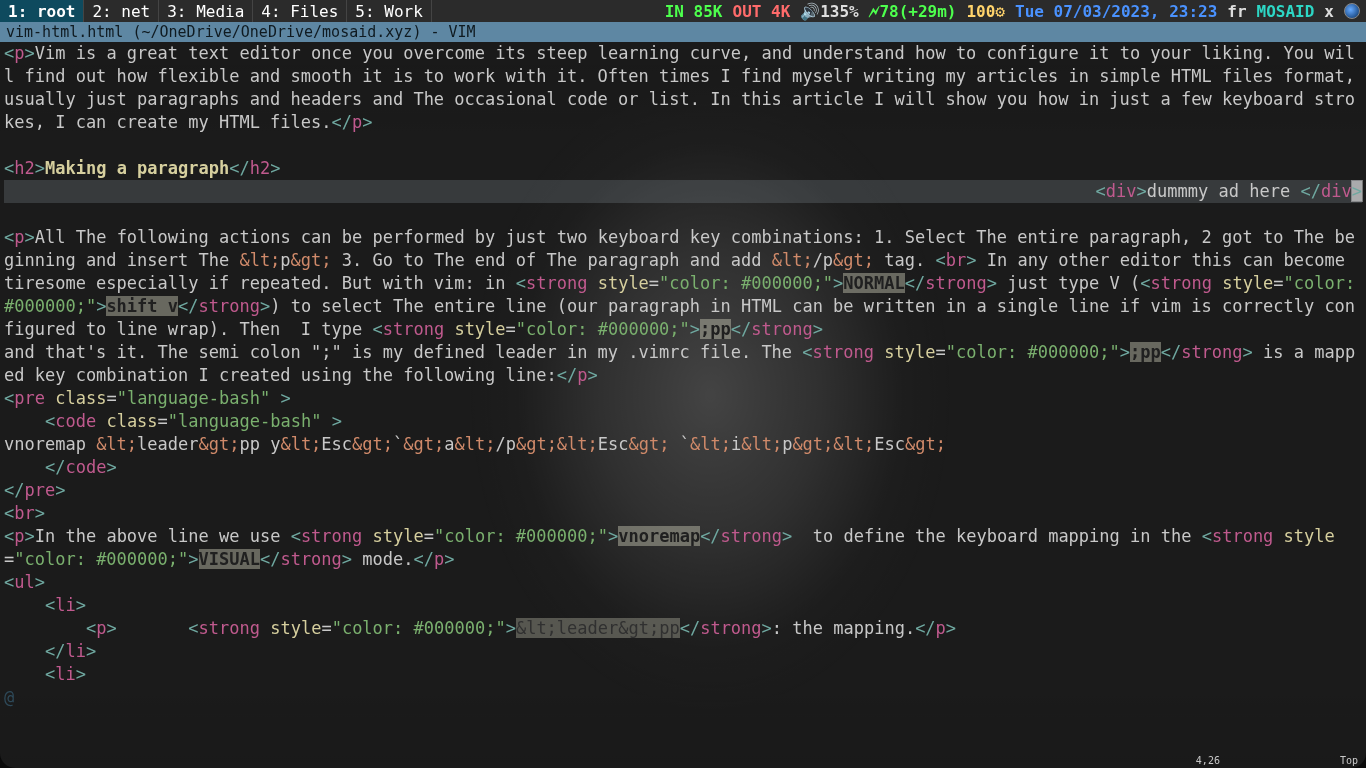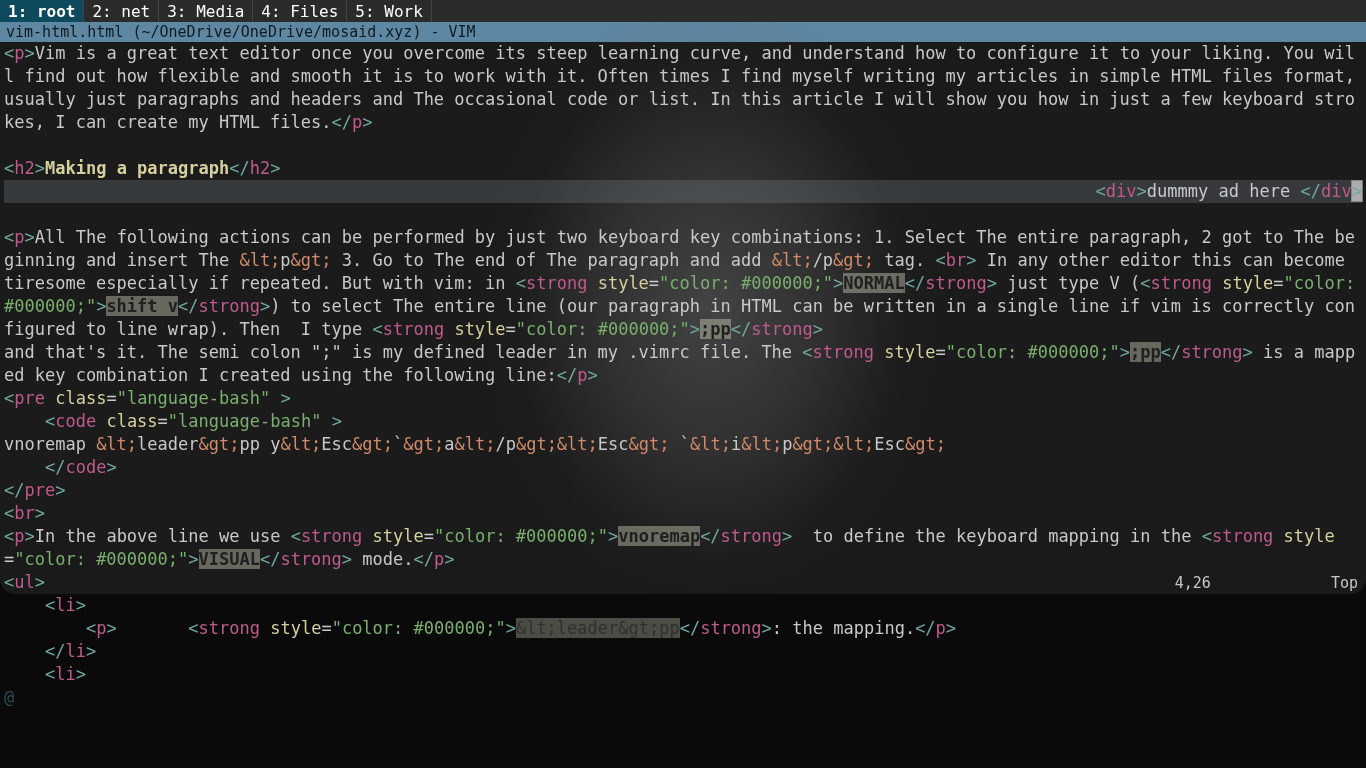--- a/index.html
+++ b/index.html
@@ -38,21 +38,21 @@
     width: 16px; height: 16px; border-radius: 50%;
     background: radial-gradient(circle at 40% 40%, #66aaff 0%, #2b5fa0 60%, #163457 100%);
     border: 1px solid #888;
     display: inline-block;
   }
   
   
   .vim {
     position: relative;
     width: 100%;
-    height: 572px;
+    height: 746px;
     background: #1a1a1a;
     border-radius: 15px;
   }
   .wallpaper {
     position: absolute;
     inset: 0;
     pointer-events: none;
     opacity: 0.35;
     background:
       radial-gradient(ellipse 320px 420px at 52% 50%, rgba(240,240,240,0.55) 0%, rgba(200,200,200,0.35) 35%, rgba(80,80,80,0.15) 60%, transparent 75%),
@@ -98,36 +98,48 @@
     outline: 1px solid rgba(255,255,255,0.4);
   }
   .eob { color: #2e4a5a; }
   
   .ruler {
     position: absolute;
     bottom: 2px;
     right: 8px;
     display: flex;
     gap: 120px;
-    font-size: 15px;
+    font-size: 10px;
     color: #c8c8c8;
     font-family: monospace;
   }
 </style>
 </head>
 <body>
 
 <div class="topbar">
   <div class="tabs">
     <div class="tab active">1: root</div>
     <div class="tab">2: net</div>
     <div class="tab">3: Media</div>
     <div class="tab">4: Files</div>
     <div class="tab">5: Work</div>
   </div>
+  <div class="status-right">
+    <span class="net-in">IN 85K</span>
+    <span class="net-out">OUT 4K</span>
+    <span class="volume">🔊135%</span>
+    <span class="battery">🗲78(+29m)</span>
+    <span class="cpu">100⚙</span>
+    <span class="clock">Tue 07/03/2023, 23:23</span>
+    <span class="layout">fr</span>
+    <span class="brand">MOSAID</span>
+    <span class="xicon">x</span>
+    <span class="circle-icon"></span>
+  </div>
 </div>
 
 <div class="vim">
   <div class="wallpaper"></div>
   <div class="titlebar">vim-html.html (~/OneDrive/OneDrive/mosaid.xyz) - VIM</div>
   <div class="buffer" id="buffer"><span class="line"><span class="t-punct">&lt;</span><span class="t-tag">p</span><span class="t-punct">&gt;</span><span class="t-text">Vim is a great text editor once you overcome its steep learning curve, and understand how to configure it to your liking. You will find out how flexible and smooth it is to work with it. Often times I find myself writing my articles in simple HTML files format, usually just paragraphs and headers and The occasional code or list. In this article I will show you how in just a few keyboard strokes, I can create my HTML files.</span><span class="t-punct">&lt;/</span><span class="t-tag">p</span><span class="t-punct">&gt;</span></span><span class="line">&nbsp;</span><span class="line"><span class="t-punct">&lt;</span><span class="t-tag">h2</span><span class="t-punct">&gt;</span><span class="t-head">Making a paragraph</span><span class="t-punct">&lt;/</span><span class="t-tag">h2</span><span class="t-punct">&gt;</span></span><span class="line cursor-line"><span class="t-punct">&lt;</span><span class="t-tag">d</span><span class="t-tag">i</span><span class="t-tag">v</span><span class="t-punct">&gt;</span><span class="t-text">d</span><span class="t-text">u</span><span class="t-text">m</span><span class="t-text">m</span><span class="t-text">m</span><span class="t-text">y</span><span class="t-text"> </span><span class="t-text">a</span><span class="t-text">d</span><span class="t-text"> </span><span class="t-text">h</span><span class="t-text">e</span><span class="t-text">r</span><span class="t-text">e</span><span class="t-text"> </span><span class="t-punct">&lt;</span><span class="t-punct">/</span><span class="t-tag">d</span><span class="t-tag">i</span><span class="t-tag">v</span><span class="t-punct cursor-block">&gt;</span></span><span class="line">&nbsp;</span><span class="line"><span class="t-punct">&lt;</span><span class="t-tag">p</span><span class="t-punct">&gt;</span><span class="t-text">All The following actions can be performed by just two keyboard key combinations: 1. Select The entire paragraph, 2 got to The beginning and insert The </span><span class="t-ent">&amp;lt;</span><span class="t-text">p</span><span class="t-ent">&amp;gt;</span><span class="t-text"> 3. Go to The end of The paragraph and add </span><span class="t-ent">&amp;lt;</span><span class="t-text">/p</span><span class="t-ent">&amp;gt;</span><span class="t-text"> tag. </span><span class="t-punct">&lt;</span><span class="t-tag">br</span><span class="t-punct">&gt;</span><span class="t-text"> In any other editor this can become tiresome especially if repeated. But with vim: in </span><span class="t-punct">&lt;</span><span class="t-tag">strong</span><span class="t-text"> </span><span class="t-attr">style</span><span class="t-eq">=</span><span class="t-str">"color: #000000;"</span><span class="t-punct">&gt;</span><span class="t-emph">NORMAL</span><span class="t-punct">&lt;/</span><span class="t-tag">strong</span><span class="t-punct">&gt;</span><span class="t-text"> just type V (</span><span class="t-punct">&lt;</span><span class="t-tag">strong</span><span class="t-text"> </span><span class="t-attr">style</span><span class="t-eq">=</span><span class="t-str">"color: #000000;"</span><span class="t-punct">&gt;</span><span class="t-emph">shift v</span><span class="t-punct">&lt;/</span><span class="t-tag">strong</span><span class="t-punct">&gt;</span><span class="t-text">) to select The entire line (our paragraph in HTML can be written in a single line if vim is correctly configured to line wrap). Then  I type </span><span class="t-punct">&lt;</span><span class="t-tag">strong</span><span class="t-text"> </span><span class="t-attr">style</span><span class="t-eq">=</span><span class="t-str">"color: #000000;"</span><span class="t-punct">&gt;</span><span class="t-emph">;pp</span><span class="t-punct">&lt;/</span><span class="t-tag">strong</span><span class="t-punct">&gt;</span></span><span class="line"><span class="t-text">and that's it. The semi colon ";" is my defined leader in my .vimrc file. The </span><span class="t-punct">&lt;</span><span class="t-tag">strong</span><span class="t-text"> </span><span class="t-attr">style</span><span class="t-eq">=</span><span class="t-str">"color: #000000;"</span><span class="t-punct">&gt;</span><span class="t-emph">;pp</span><span class="t-punct">&lt;/</span><span class="t-tag">strong</span><span class="t-punct">&gt;</span><span class="t-text"> is a mapped key combination I created using the following line:</span><span class="t-punct">&lt;/</span><span class="t-tag">p</span><span class="t-punct">&gt;</span></span><span class="line"><span class="t-punct">&lt;</span><span class="t-tag">pre</span><span class="t-text"> </span><span class="t-attr">class</span><span class="t-eq">=</span><span class="t-str">"language-bash"</span><span class="t-text"> </span><span class="t-punct">&gt;</span></span><span class="line"><span class="t-text">    </span><span class="t-punct">&lt;</span><span class="t-tag">code</span><span class="t-text"> </span><span class="t-attr">class</span><span class="t-eq">=</span><span class="t-str">"language-bash"</span><span class="t-text"> </span><span class="t-punct">&gt;</span></span><span class="line"><span class="t-text">vnoremap </span><span class="t-ent">&amp;lt;</span><span class="t-text">leader</span><span class="t-ent">&amp;gt;</span><span class="t-text">pp y</span><span class="t-ent">&amp;lt;</span><span class="t-text">Esc</span><span class="t-ent">&amp;gt;</span><span class="t-text">`</span><span class="t-ent">&amp;gt;</span><span class="t-text">a</span><span class="t-ent">&amp;lt;</span><span class="t-text">/p</span><span class="t-ent">&amp;gt;&amp;lt;</span><span class="t-text">Esc</span><span class="t-ent">&amp;gt;</span><span class="t-text"> `</span><span class="t-ent">&amp;lt;</span><span class="t-text">i</span><span class="t-ent">&amp;lt;</span><span class="t-text">p</span><span class="t-ent">&amp;gt;&amp;lt;</span><span class="t-text">Esc</span><span class="t-ent">&amp;gt;</span></span><span class="line"><span class="t-text">    </span><span class="t-punct">&lt;/</span><span class="t-tag">code</span><span class="t-punct">&gt;</span></span><span class="line"><span class="t-punct">&lt;/</span><span class="t-tag">pre</span><span class="t-punct">&gt;</span></span><span class="line"><span class="t-punct">&lt;</span><span class="t-tag">br</span><span class="t-punct">&gt;</span></span><span class="line"><span class="t-punct">&lt;</span><span class="t-tag">p</span><span class="t-punct">&gt;</span><span class="t-text">In the above line we use </span><span class="t-punct">&lt;</span><span class="t-tag">strong</span><span class="t-text"> </span><span class="t-attr">style</span><span class="t-eq">=</span><span class="t-str">"color: #000000;"</span><span class="t-punct">&gt;</span><span class="t-emph">vnoremap</span><span class="t-punct">&lt;/</span><span class="t-tag">strong</span><span class="t-punct">&gt;</span><span class="t-text">  to define the keyboard mapping in the </span><span class="t-punct">&lt;</span><span class="t-tag">strong</span><span class="t-text"> </span><span class="t-attr">style</span><span class="t-eq">=</span><span class="t-str">"color: #000000;"</span><span class="t-punct">&gt;</span><span class="t-emph">VISUAL</span><span class="t-punct">&lt;/</span><span class="t-tag">strong</span><span class="t-punct">&gt;</span><span class="t-text"> mode.</span><span class="t-punct">&lt;/</span><span class="t-tag">p</span><span class="t-punct">&gt;</span></span><span class="line"><span class="t-punct">&lt;</span><span class="t-tag">ul</span><span class="t-punct">&gt;</span></span><span class="line"><span class="t-text">    </span><span class="t-punct">&lt;</span><span class="t-tag">li</span><span class="t-punct">&gt;</span></span><span class="line"><span class="t-text">        </span><span class="t-punct">&lt;</span><span class="t-tag">p</span><span class="t-punct">&gt;</span><span class="t-text">       </span><span class="t-punct">&lt;</span><span class="t-tag">strong</span><span class="t-text"> </span><span class="t-attr">style</span><span class="t-eq">=</span><span class="t-str">"color: #000000;"</span><span class="t-punct">&gt;</span><span class="t-emph2">&amp;lt;leader&amp;gt;pp</span><span class="t-punct">&lt;/</span><span class="t-tag">strong</span><span class="t-punct">&gt;</span><span class="t-text">: the mapping.</span><span class="t-punct">&lt;/</span><span class="t-tag">p</span><span class="t-punct">&gt;</span></span><span class="line"><span class="t-text">    </span><span class="t-punct">&lt;/</span><span class="t-tag">li</span><span class="t-punct">&gt;</span></span><span class="line"><span class="t-text">    </span><span class="t-punct">&lt;</span><span class="t-tag">li</span><span class="t-punct">&gt;</span></span><span class="line eob">@</span></div>
   <div class="ruler">
     <span>4,26</span>
     <span>Top</span>
   </div>

